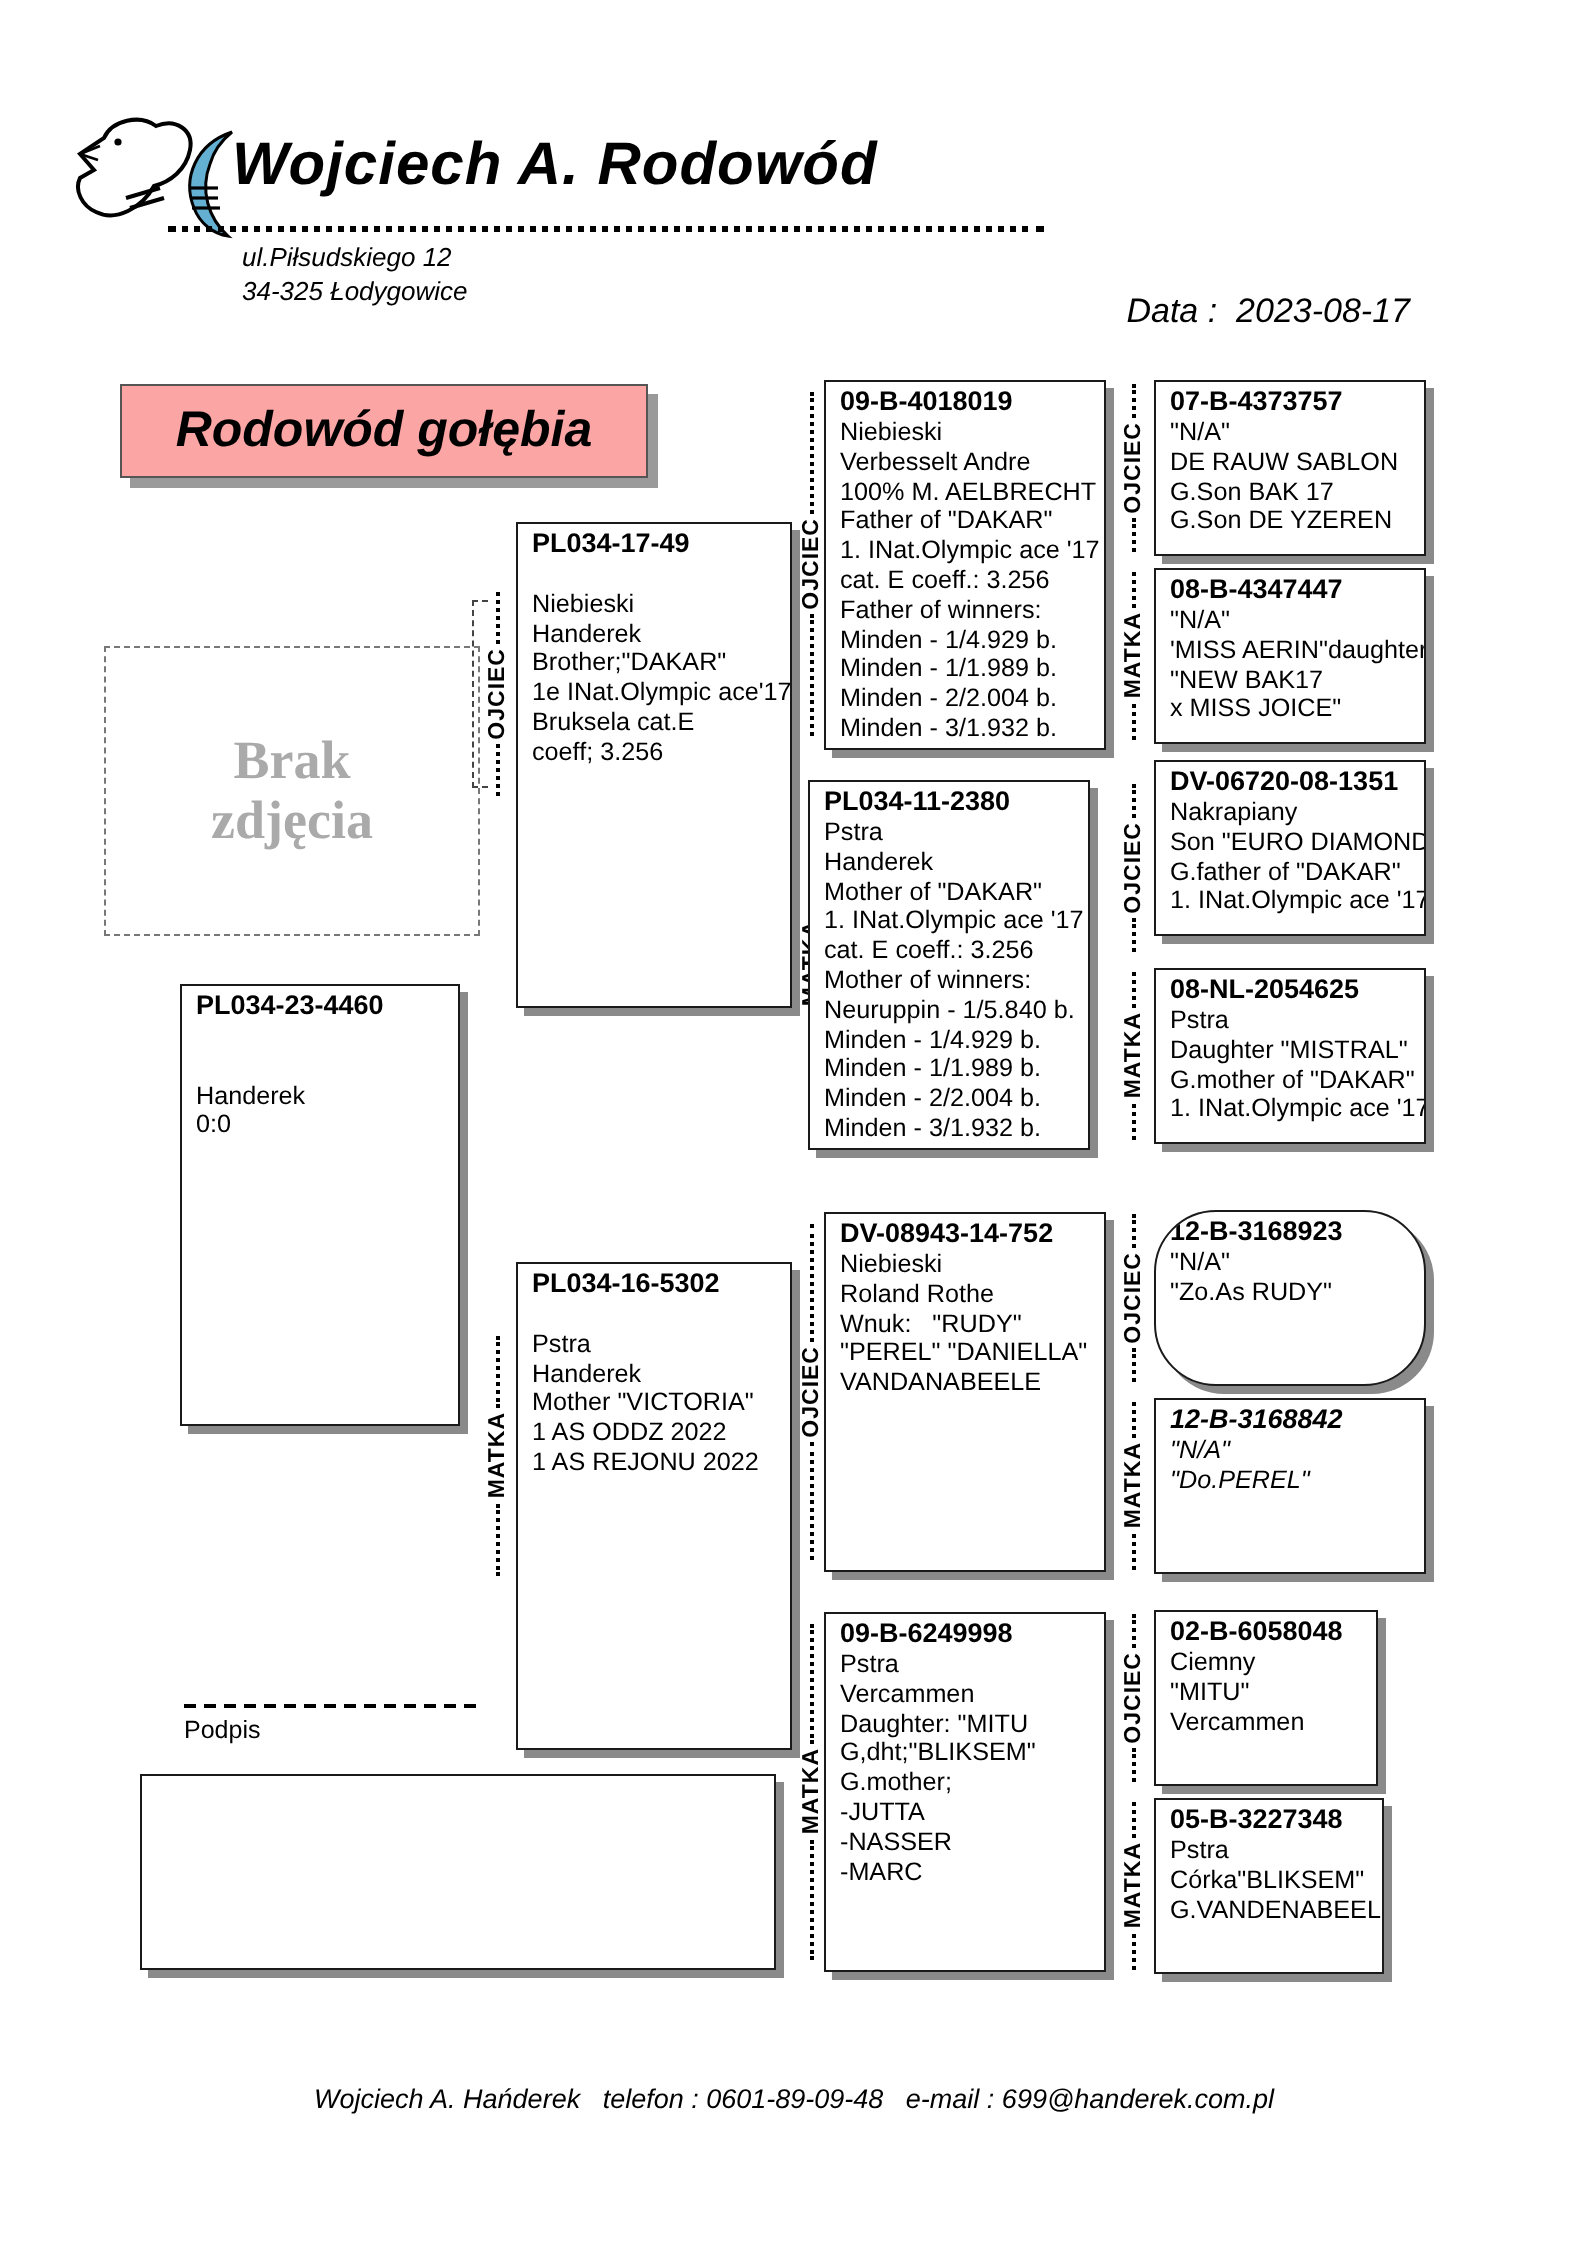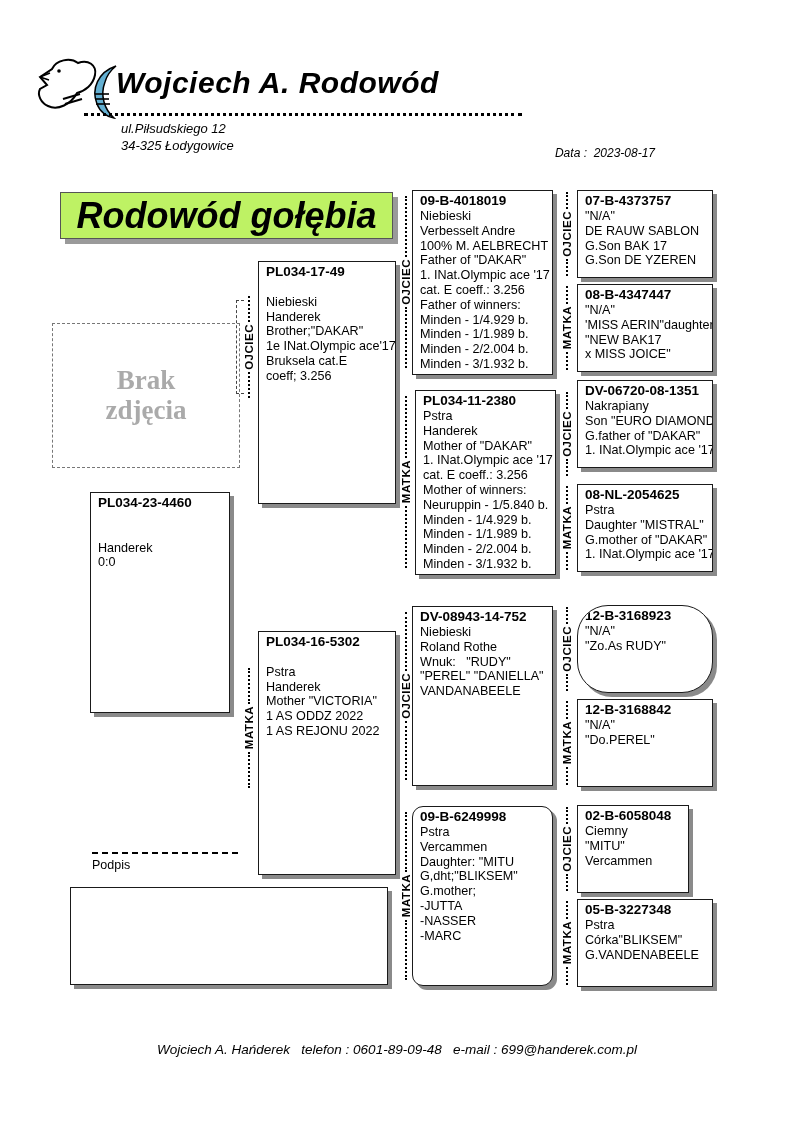--- a/index.html
+++ b/index.html
@@ -5,25 +5,25 @@
   * { margin:0; padding:0; box-sizing:border-box; }
   html,body { background:#fff; }
   body { width:794px; height:1123px; position:relative; font-family:"Liberation Sans", sans-serif; color:#000; overflow:hidden; }
 
   .abs { position:absolute; }
 
   
   .brand-name { position:absolute; left:116px; top:66px; font-size:30px; font-weight:bold; font-style:italic; letter-spacing:0.5px; }
   .brand-rule { position:absolute; left:84px; top:113px; width:438px; border-bottom:3px dotted #000; }
   .addr { position:absolute; left:121px; font-size:13px; font-style:italic; }
-  .date-line { position:absolute; left:505px; top:146px; width:200px; text-align:center; font-size:12px; font-style:italic; }
+  .date-line { position:absolute; left:505px; top:146px; width:200px; text-align:right; font-size:17px; font-style:italic; }
   .date-line span { white-space:pre; }
 
   
-  .title-box { position:absolute; left:60px; top:192px; width:333px; height:47px; background:#bef264; border:1px solid #555; box-shadow:5px 5px 0 #9a9a9a; display:flex; align-items:center; justify-content:center; font-size:36px; font-weight:bold; font-style:italic; }
+  .title-box { position:absolute; left:60px; top:192px; width:264px; height:47px; background:#fca5a5; border:1px solid #555; box-shadow:5px 5px 0 #9a9a9a; display:flex; align-items:center; justify-content:center; font-size:25px; font-weight:bold; font-style:italic; }
 
   
   .photo-box { position:absolute; left:52px; top:323px; width:188px; height:145px; border:1px dashed #777; display:flex; align-items:center; justify-content:center; }
   .photo-text { text-align:center; font-family:"Liberation Serif", serif; font-weight:bold; font-size:27px; color:#aaaaaa; line-height:1.1; }
 
   
   .pbox { position:absolute; background:#fff; border:1.5px solid #1a1a1a; box-shadow:4px 4px 0 #8a8a8a; padding:2px 13px 2px 7px; overflow:hidden; }
   .ring { font-weight:bold; font-size:13.5px; line-height:16px; white-space:pre; }
   .line { font-size:12.6px; line-height:14.8px; min-height:14.8px; white-space:pre; }
 
@@ -152,21 +152,21 @@
       <div class="line">Father of "DAKAR"</div>
       <div class="line">1. INat.Olympic ace '17</div>
       <div class="line">cat. E coeff.: 3.256</div>
       <div class="line">Father of winners:</div>
       <div class="line">Minden - 1/4.929 b.</div>
       <div class="line">Minden - 1/1.989 b.</div>
       <div class="line">Minden - 2/2.004 b.</div>
       <div class="line">Minden - 3/1.932 b.</div>
     </div>
 </div>
-<div class="pbox" style="left:415px; top:390px; width:141px; height:185px;">
+<div class="pbox" style="left:404px; top:390px; width:141px; height:185px;">
   <div class="ring">PL034-11-2380</div>
   <div>
       <div class="line">Pstra</div>
       <div class="line">Handerek</div>
       <div class="line">Mother of "DAKAR"</div>
       <div class="line">1. INat.Olympic ace '17</div>
       <div class="line">cat. E coeff.: 3.256</div>
       <div class="line">Mother of winners:</div>
       <div class="line">Neuruppin - 1/5.840 b.</div>
       <div class="line">Minden - 1/4.929 b.</div>
@@ -178,21 +178,21 @@
 <div class="pbox" style="left:412px; top:606px; width:141px; height:180px;">
   <div class="ring">DV-08943-14-752</div>
   <div>
       <div class="line">Niebieski</div>
       <div class="line">Roland Rothe</div>
       <div class="line">Wnuk:   "RUDY"</div>
       <div class="line">"PEREL" "DANIELLA"</div>
       <div class="line">VANDANABEELE</div>
     </div>
 </div>
-<div class="pbox" style="left:412px; top:806px; width:141px; height:180px;border-radius:11px;">
+<div class="pbox" style="left:412px; top:806px; width:141px; height:180px;">
   <div class="ring">09-B-6249998</div>
   <div>
       <div class="line">Pstra</div>
       <div class="line">Vercammen</div>
       <div class="line">Daughter: "MITU</div>
       <div class="line">G,dht;"BLIKSEM"</div>
       <div class="line">G.mother;</div>
       <div class="line">-JUTTA</div>
       <div class="line">-NASSER</div>
       <div class="line">-MARC</div>
@@ -276,36 +276,36 @@
       <div class="line">1. INat.Olympic ace '17</div>
     </div>
 </div>
 <div class="pbox" style="left:577px; top:605px; width:136px; height:88px;border-radius:31px;">
   <div class="ring">12-B-3168923</div>
   <div>
       <div class="line">"N/A"</div>
       <div class="line">"Zo.As RUDY"</div>
     </div>
 </div>
-<div class="pbox" style="left:577px; top:699px; width:136px; height:88px;">
+<div class="pbox" style="left:577px; top:699px; width:136px; height:88px;font-style:italic;">
   <div class="ring">12-B-3168842</div>
   <div>
       <div class="line">"N/A"</div>
       <div class="line">"Do.PEREL"</div>
     </div>
 </div>
 <div class="pbox" style="left:577px; top:805px; width:112px; height:88px;">
   <div class="ring">02-B-6058048</div>
   <div>
       <div class="line">Ciemny</div>
       <div class="line">"MITU"</div>
       <div class="line">Vercammen</div>
     </div>
 </div>
-<div class="pbox" style="left:577px; top:899px; width:136px; height:88px;">
+<div class="pbox" style="left:577px; top:899px; width:115px; height:88px;">
   <div class="ring">05-B-3227348</div>
   <div>
       <div class="line">Pstra</div>
       <div class="line">Córka"BLIKSEM"</div>
       <div class="line">G.VANDENABEELE</div>
     </div>
 </div>
 
 <div class="sig-rule"></div>
 <div class="sig-label">Podpis</div>

